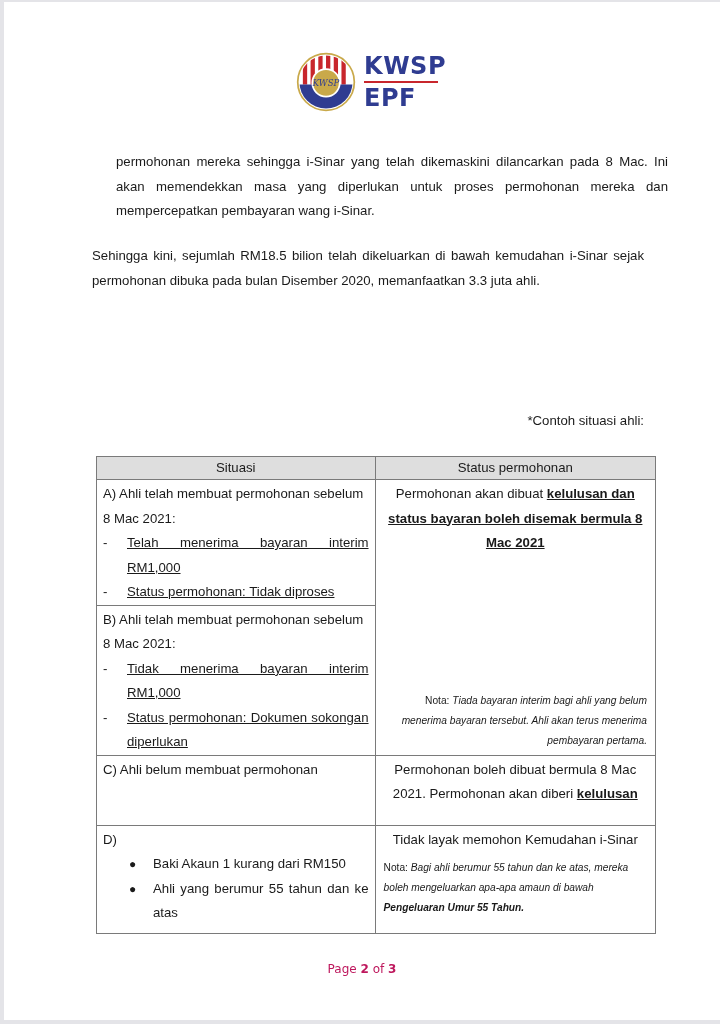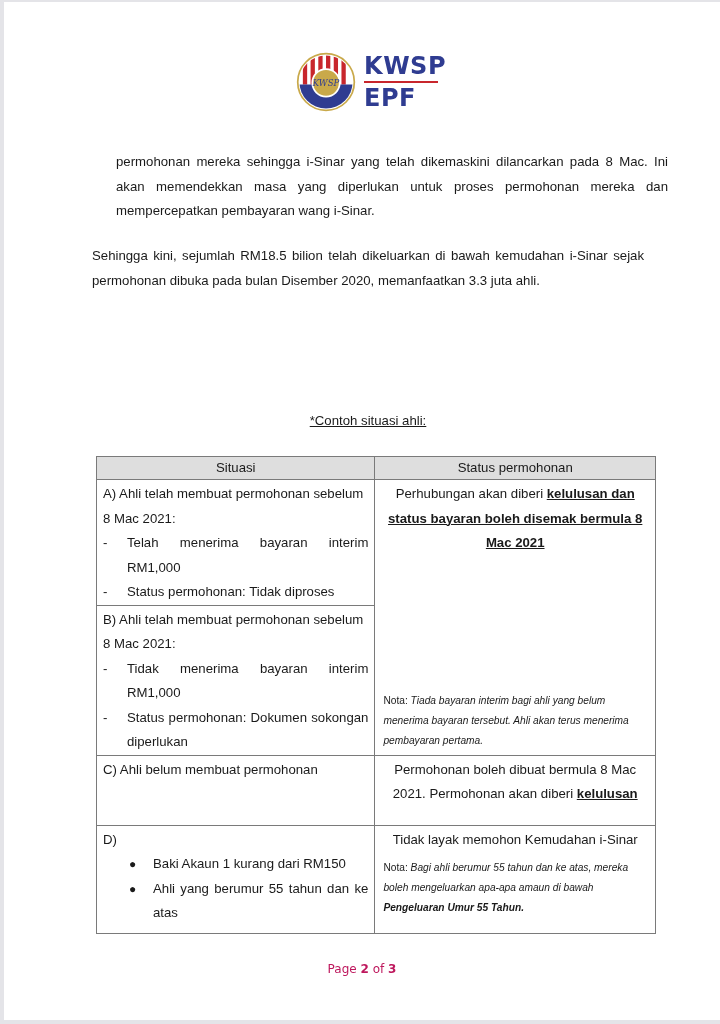--- a/index.html
+++ b/index.html
@@ -26,52 +26,52 @@
     }
     .logo-text .rule { height: 2px; background: #c8262c; margin: 2px 0 2px 0; width: 74px; }
 
     .para {
       position: absolute; left: 88px; width: 552px;
       font-size: 13.2px; line-height: 24.5px; text-align: justify;
     }
     .p1 { top: 148px; margin-left: 24px; }
     .p2 { top: 242px; }
     .p3 { top: 314px; }
-    .p4 { top: 407px; text-align: center; text-decoration: underline; }
+    .p4 { top: 407px; text-align: right; }
 
     table.sit {
       position: absolute; left: 92px; top: 454px; width: 560px;
       border-collapse: collapse; font-size: 13.2px;
     }
     table.sit td, table.sit th {
       border: 1.3px solid #7a7a7a; vertical-align: top; padding: 0;
     }
     table.sit th {
       background: #dedede; font-weight: normal; height: 22px;
       line-height: 22px;
     }
     .c-left { width: 280px; padding: 2px 6px 0 6px !important; line-height: 24.5px; }
     .c-right { width: 280px; text-align: center; line-height: 24.5px; padding: 2px 8px 0 8px !important; }
     .row-a { height: 124px; }
     .row-b { height: 140px; }
     .row-c { height: 70px; }
     .row-d { height: 108px; }
     .dash-item { display: flex; }
     .dash-item .dash { width: 24px; flex: none; }
-    .dash-item .txt { flex: 1; text-align: justify; }
+    .dash-item .txt { flex: 1; text-align: justify; text-decoration: underline; }
     .bullet-item { display: flex; padding-left: 26px; }
     .bullet-item .dot { width: 24px; flex: none; font-size: 12px; }
     .bullet-item .txt { flex: 1; text-align: justify; }
     .bu { font-weight: bold; text-decoration: underline; }
     .merged { position: relative; }
     .note {
       font-size: 10.2px; line-height: 20px; text-align: left;
     }
     .note i { font-style: italic; }
-    .merged .note { position: absolute; left: 8px; right: 8px; bottom: 4px; }
+    .merged .note { position: absolute; left: 8px; right: 8px; bottom: 4px; text-align: right; }
     .d-right .note { margin-top: 6px; }
     .footer {
       position: absolute; left: 0; width: 716px; top: 960px; text-align: center;
       font-family: "DejaVu Sans", sans-serif; font-size: 12px; color: #be185d;
     }
     .footer b { font-weight: bold; }
   </style>
 </head>
 <body>
 
@@ -119,21 +119,21 @@
         <div class="dash-item">
           <span class="dash">-</span>
           <span class="txt">Telah menerima bayaran interim RM1,000</span>
         </div>
         <div class="dash-item">
           <span class="dash">-</span>
           <span class="txt">Status permohonan: Tidak diproses</span>
         </div>
       </td>
       <td class="c-right merged" rowspan="2">
-        <div><span>Perhubungan akan diberi </span><span class="bu">kelulusan dan status bayaran boleh disemak bermula 8 Mac 2021</span></div>
+        <div><span>Permohonan akan dibuat </span><span class="bu">kelulusan dan status bayaran boleh disemak bermula 8 Mac 2021</span></div>
         <div class="note"><span>Nota: </span><i>Tiada bayaran interim bagi ahli yang belum menerima bayaran tersebut. Ahli akan terus menerima pembayaran pertama.</i></div>
       </td>
     </tr>
     <tr class="row-b">
       <td class="c-left">
         <div>B) Ahli telah membuat permohonan sebelum 8 Mac 2021:</div>
         <div class="dash-item">
           <span class="dash">-</span>
           <span class="txt">Tidak menerima bayaran interim RM1,000</span>
         </div>

